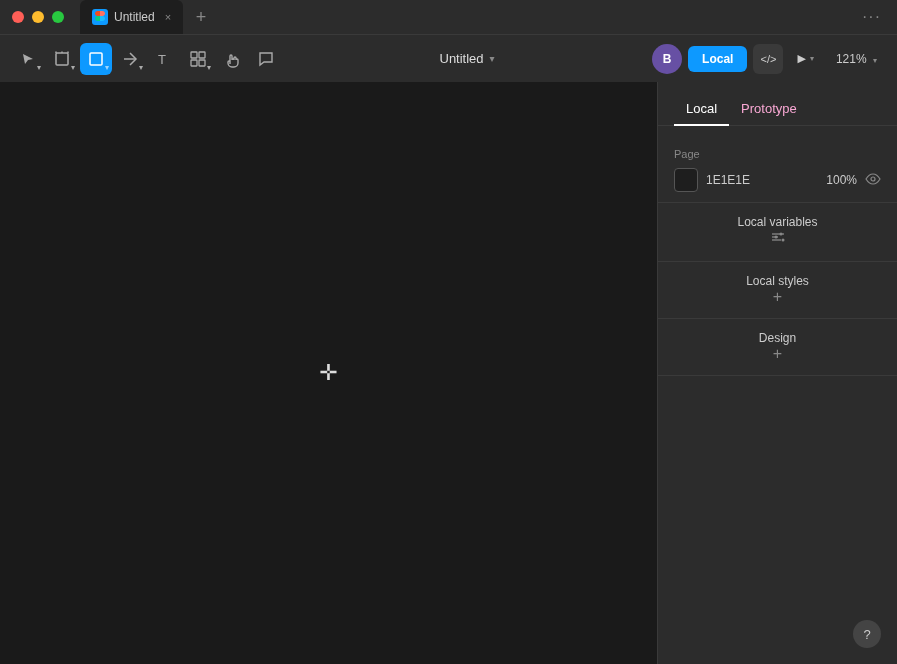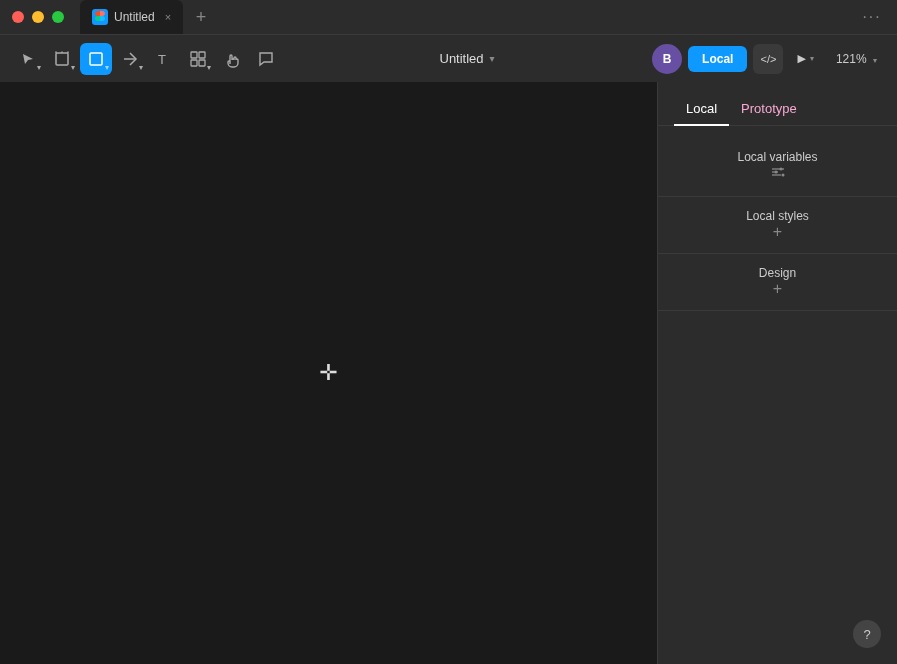--- a/index.html
+++ b/index.html
@@ -361,20 +361,34 @@
 
   <div class="right-panel">
 
     <div class="panel-tabs">
       <div class="panel-tab active">Local</div>
       <div class="panel-tab">Prototype</div>
     </div>
 
     <div class="panel-content">
 
+      <div class="page-section">
+        <div class="page-label">Page</div>
+        <div class="page-color-row">
+          <div class="color-swatch"></div>
+          <span class="color-hex">1E1E1E</span>
+          <span class="color-opacity">100%</span>
+          <span class="eye-icon">
+            <svg width="16" height="16" viewBox="0 0 16 16" fill="none">
+              <path d="M1 8s3-5 7-5 7 5 7 5-3 5-7 5-7-5-7-5z" stroke="#888" stroke-width="1.2" fill="none"></path>
+              <circle cx="8" cy="8" r="2" stroke="#888" stroke-width="1.2" fill="none"></circle>
+            </svg>
+          </span>
+        </div>
+      </div>
 
       <div class="section-row">
         <span class="section-label">Local variables</span>
         <span class="section-action">
           <svg width="16" height="16" viewBox="0 0 16 16" fill="none">
             <line x1="2" y1="5" x2="14" y2="5" stroke="#888" stroke-width="1.3"></line>
             <line x1="2" y1="8" x2="8" y2="8" stroke="#888" stroke-width="1.3"></line>
             <line x1="2" y1="11" x2="11" y2="11" stroke="#888" stroke-width="1.3"></line>
             <circle cx="11" cy="5" r="1.5" fill="#888"></circle>
             <circle cx="6" cy="8" r="1.5" fill="#888"></circle>

